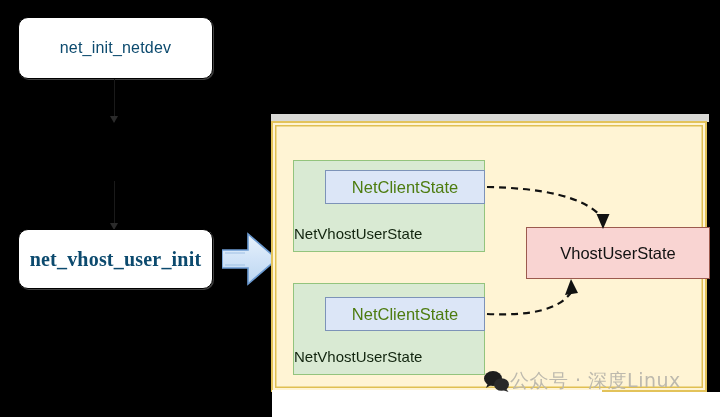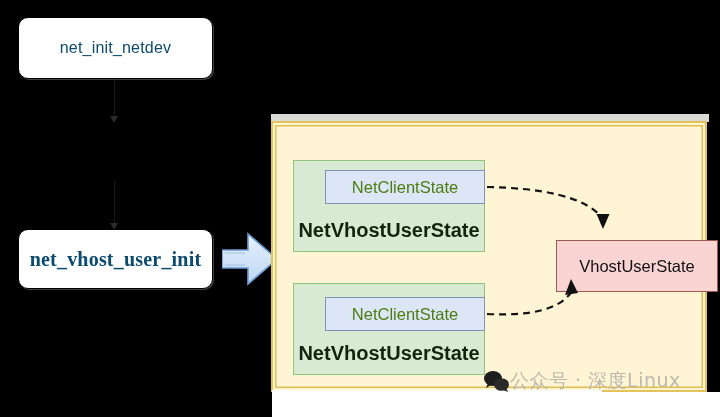--- a/index.html
+++ b/index.html
@@ -113,26 +113,25 @@
     box-sizing: border-box;
     background: #d9ead3;
     border: 1.5px solid #93c47d;
   }
   #struct-box-0 { left: 293px; top: 160px; width: 192px; height: 92px; }
   #struct-box-1 { left: 293px; top: 283px; width: 192px; height: 92px; }
   .struct-label {
     position: absolute;
     left: 0; right: 0;
     bottom: 9px;
-    text-align: center;
-    font-family: "Liberation Sans", sans-serif;
-    font-size: 20px;
+    text-align: left;
+    font-family: "Liberation Sans", sans-serif;
+    font-size: 15px;
     color: #11240e;
     white-space: nowrap;
-    font-weight: bold;
   }
 
   
   .client-box {
     position: absolute;
     box-sizing: border-box;
     background: #dce6f7;
     border: 1.4px solid #7d93b8;
     display: flex;
     align-items: center;
@@ -145,29 +144,28 @@
     font-size: 16.5px;
     color: #4d7c0f;
     white-space: nowrap;
   }
 
   
   #vhost-box {
     position: absolute;
     box-sizing: border-box;
     left: 526px;
-    top: 240px;
-    width: 162px;
+    top: 227px;
+    width: 184px;
     height: 52px;
     background: #f9d4d2;
     border: 1.5px solid #9c5a4e;
     display: flex;
     align-items: center;
     justify-content: center;
-    margin-left: 30px;
   }
   #vhost-box .vhost-label {
     font-family: "Liberation Sans", sans-serif;
     font-size: 16.5px;
     color: #121212;
     white-space: nowrap;
   }
 
   
   #dashed-layer {

